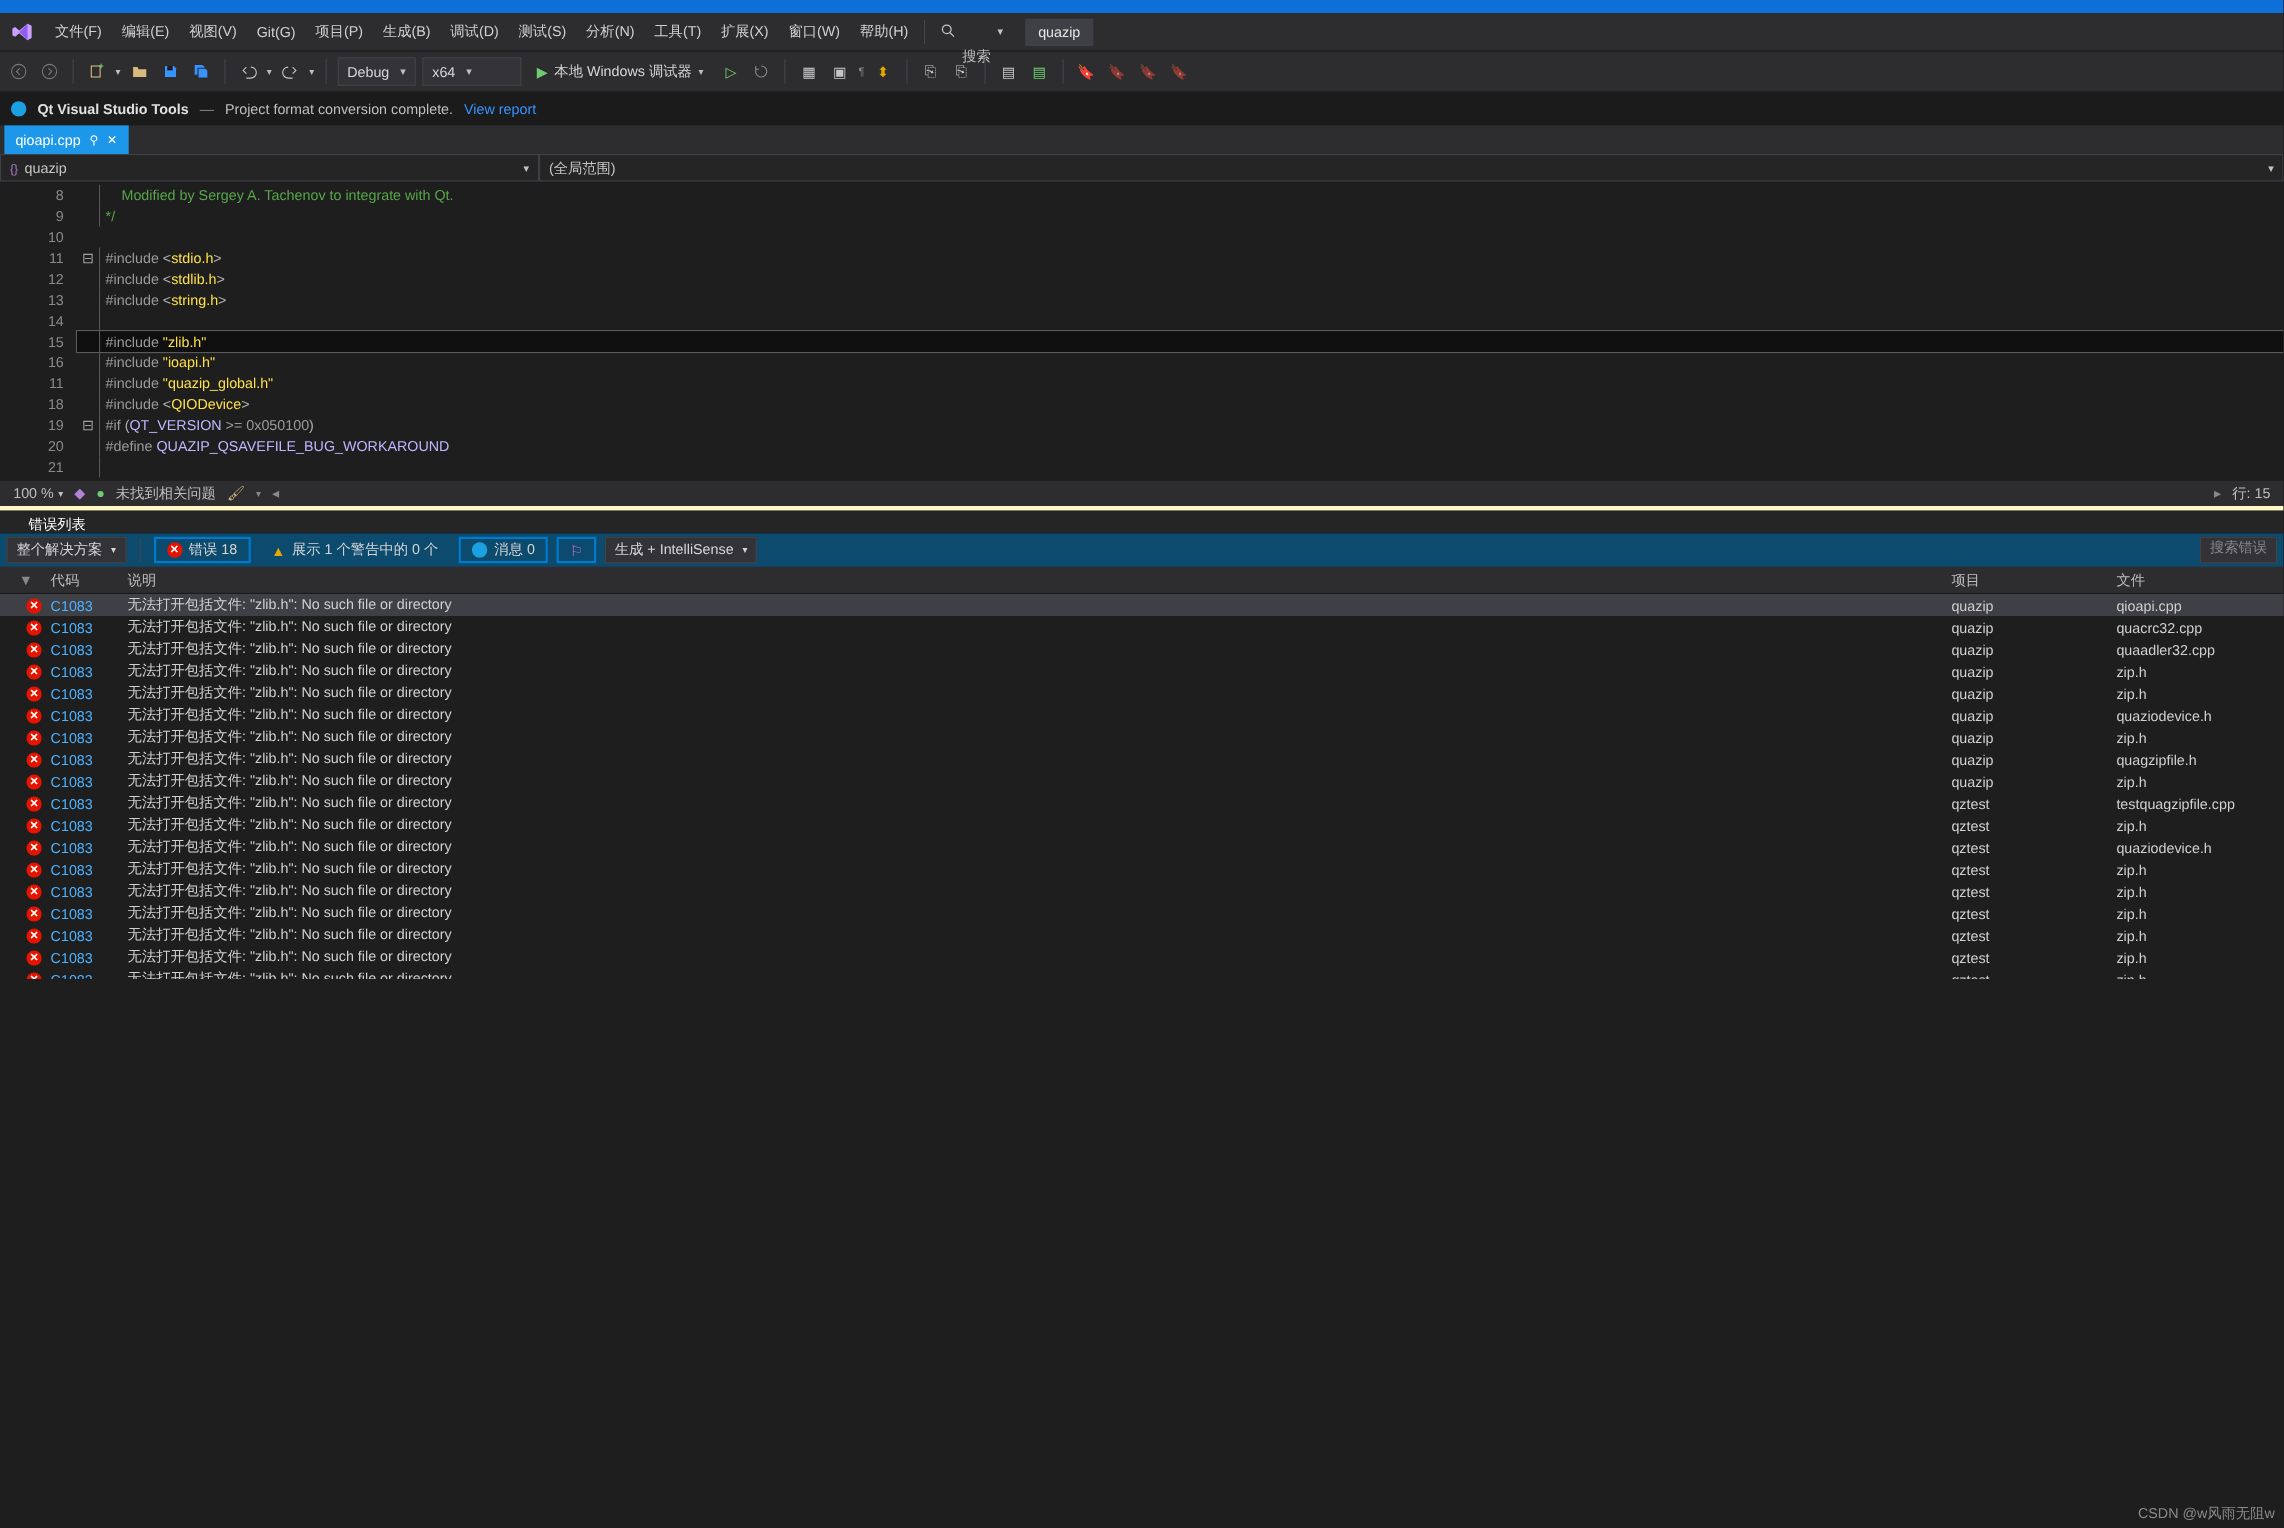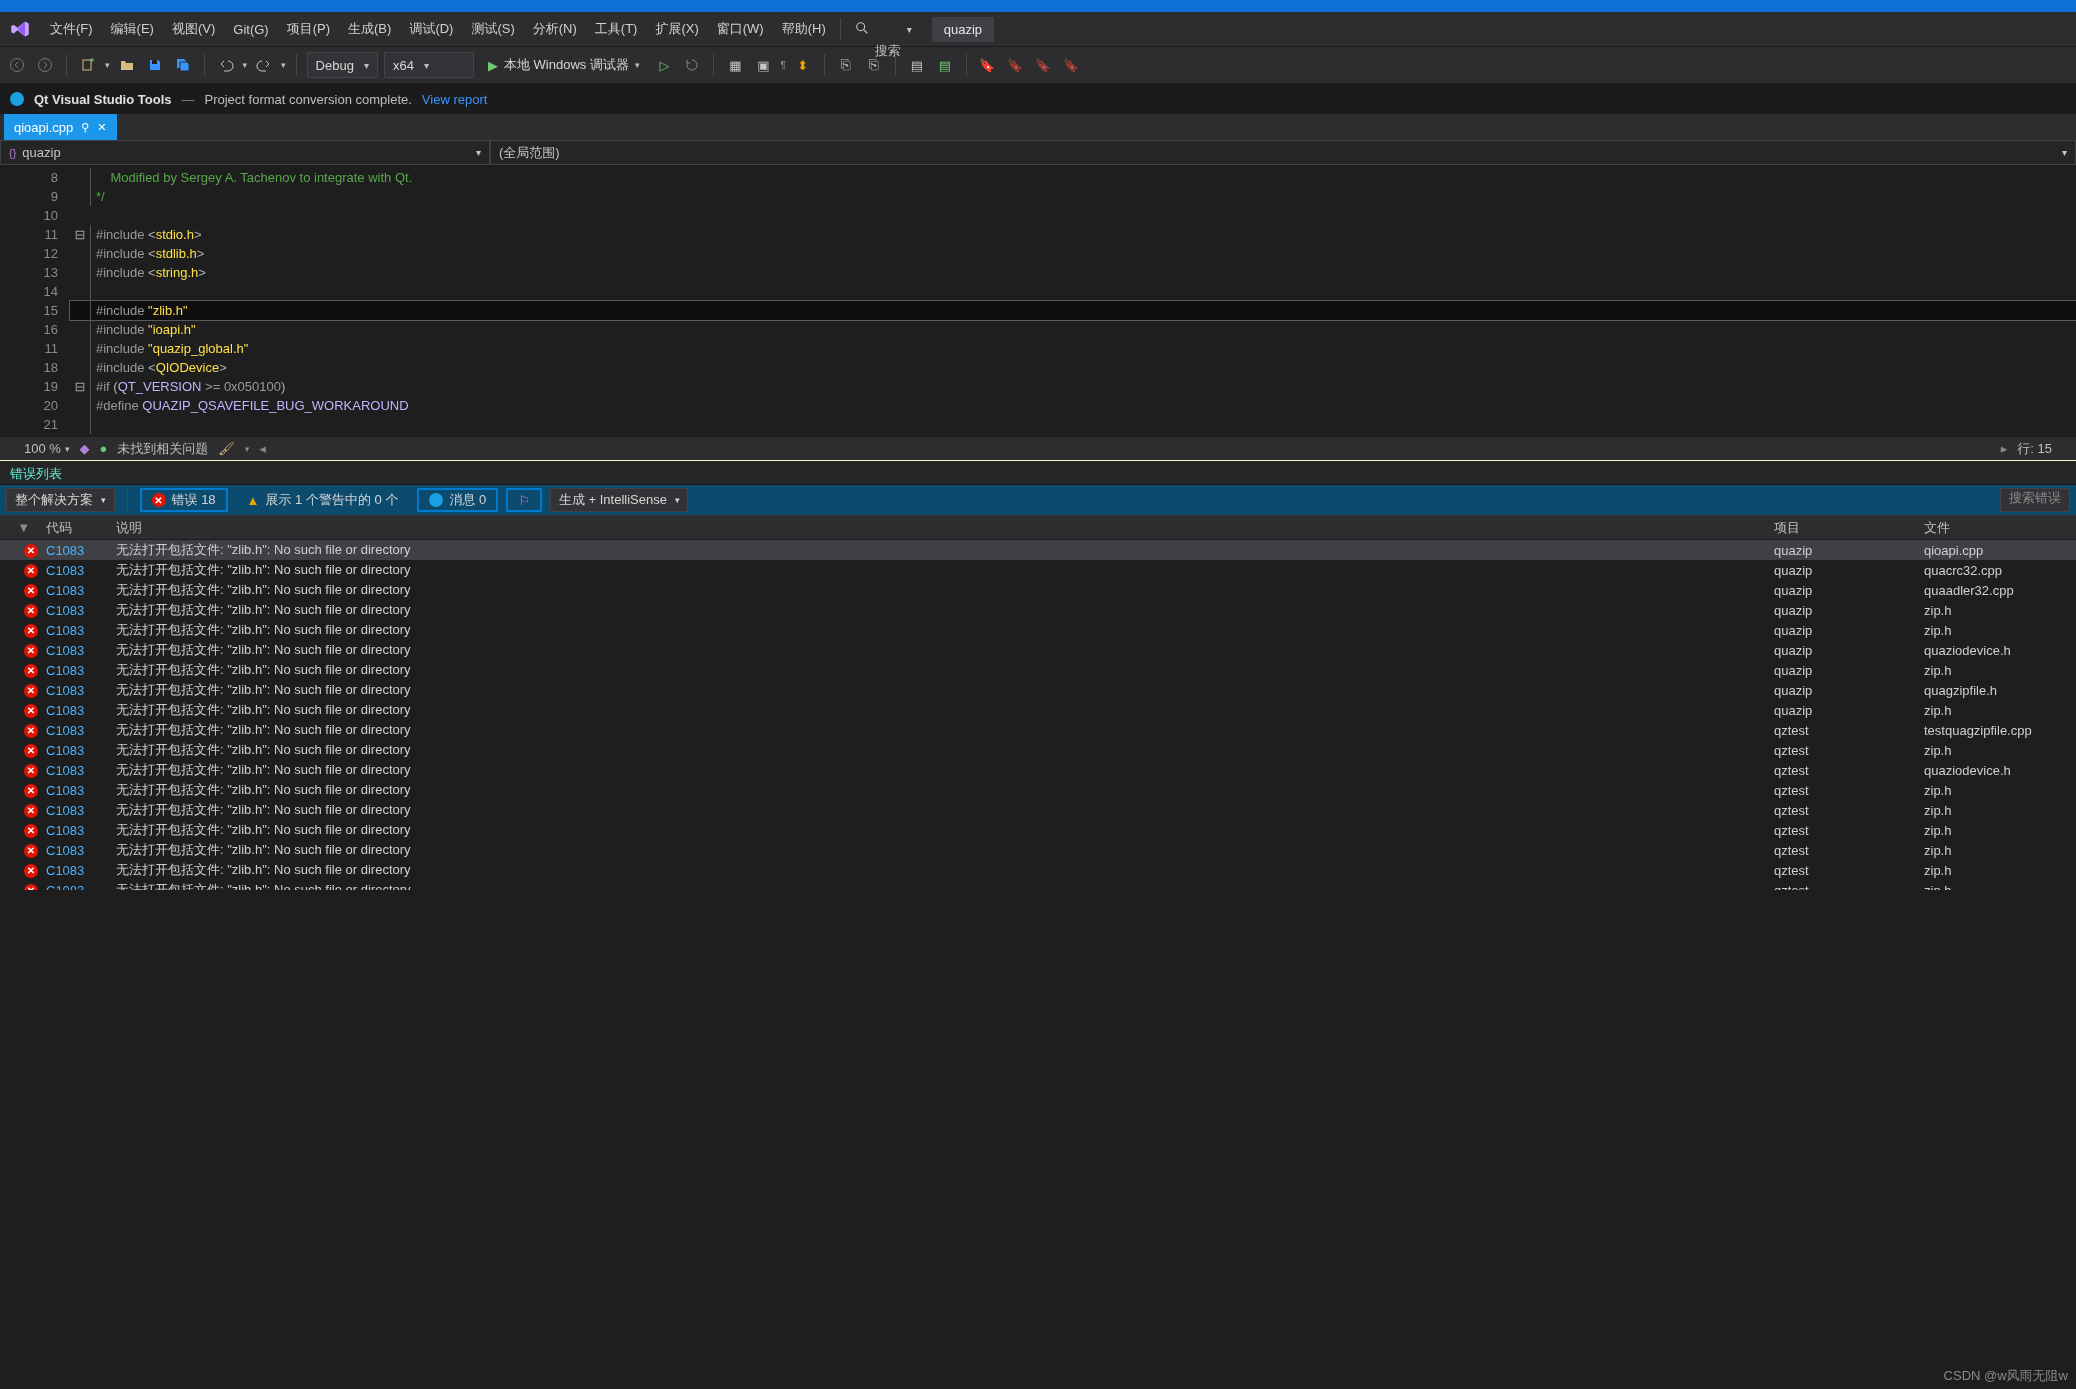--- a/index.html
+++ b/index.html
@@ -61,27 +61,27 @@
   .bar-col.on { border-left:1px solid #555; }
   .c-comment { color:#57a64a; }
   .c-keyword { color:#9a9a9a; }
   .c-brace { color:#b0b0b0; }
   .c-string { color:#fde047; }
   .c-macro  { color:#beb7ff; }
   .c-define { color:#beb7ff; }
   .code-line.highlight { background:#0f0f10; outline:1px solid #5a5a5c; }
 
   
-  .mini-status { height:24px; background:#2d2d30; display:flex; align-items:center; padding:0 24px; gap:10px; border-top:1px solid #1b1b1c; font-size:12px; color:#bfbfbf; }
+  .mini-status { height:24px; background:#2d2d30; display:flex; align-items:center; padding:0 12px; gap:10px; border-top:1px solid #1b1b1c; font-size:12px; color:#bfbfbf; }
   .mini-status .check { color:#6fcb6f; }
   .mini-status .spacer { flex:1; }
   .zoom { display:flex; align-items:center; gap:4px; }
 
   
-  .err-title { height:24px; background:#252526; padding:4px 10px; color:#5eead4; border-top:1px solid #fef9c3; }
+  .err-title { height:24px; background:#252526; padding:4px 26px; color:#ffffff; border-top:4px solid #fef9c3; }
   .err-toolbar { height:32px; background:#0c4a6e; display:flex; align-items:center; padding:0 6px; gap:8px; border-top:1px solid #1b1b1c; border-bottom:1px solid #333; }
   .err-drop { height:24px; background:#333337; border:1px solid #434346; padding:0 8px; display:flex; align-items:center; gap:8px; color:#d6d6d6; }
   .pill { height:24px; padding:0 10px; display:flex; align-items:center; gap:6px; border:1px solid transparent; color:#d6d6d6; }
   .pill.active { border:2px solid #007acc; }
   .ico-err { width:14px;height:14px;border-radius:50%;background:#e51400;display:inline-flex;align-items:center;justify-content:center;color:#fff;font-size:10px;font-weight:bold; }
   .ico-warn { color:#e9a700; }
   .ico-info { width:14px;height:14px;border-radius:50%;background:#1ba0e2; display:inline-block; }
   .err-search { height:24px; background:#333337; border:1px solid #434346; padding:0 8px; color:#888; }
 
   

